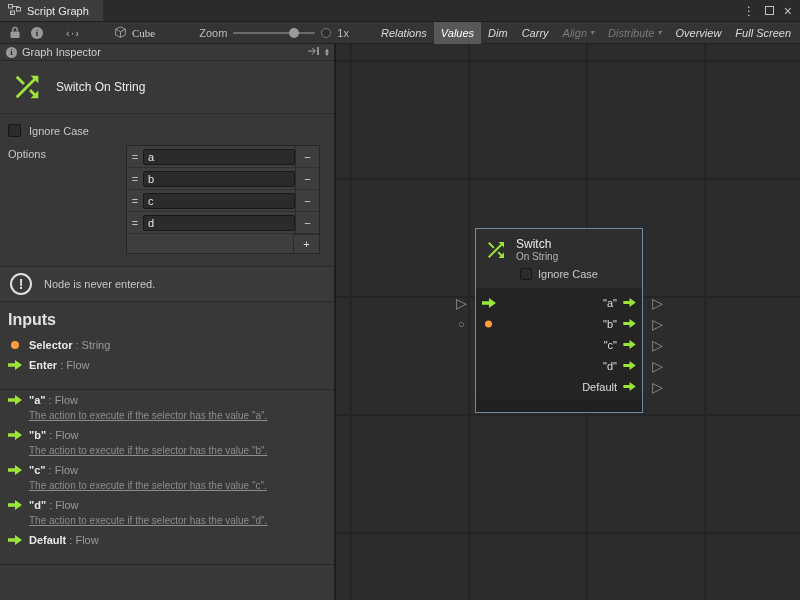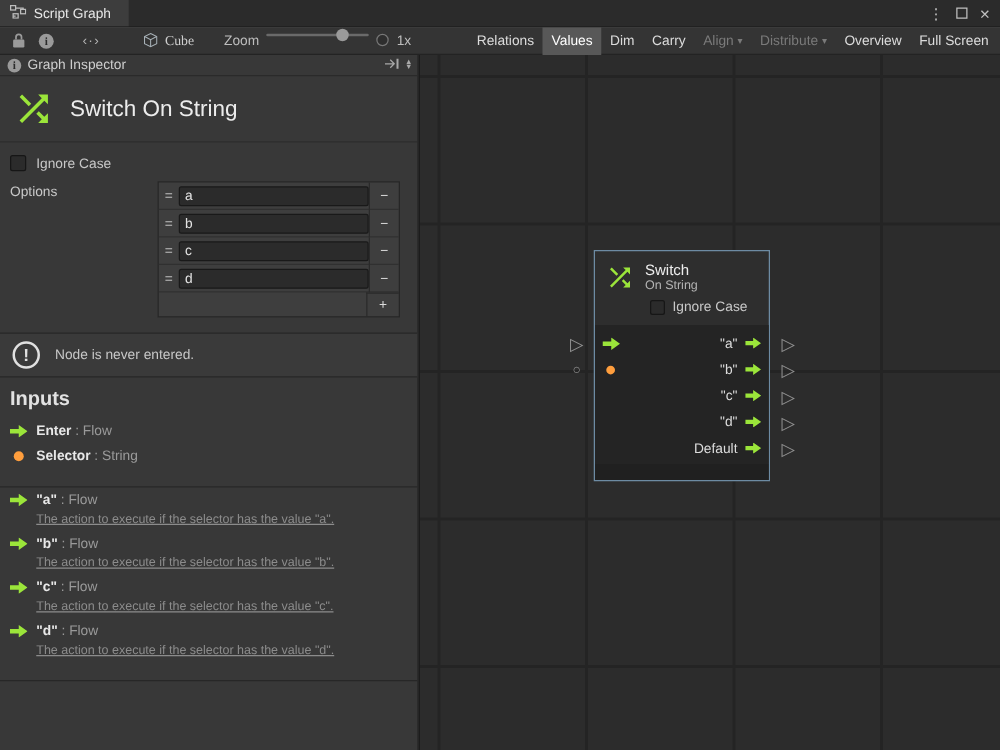--- a/index.html
+++ b/index.html
@@ -15,38 +15,38 @@
   .kebab { font-size:12px; }
   .maxbox { width:9px; height:9px; border:1px solid #c0c0c0; display:inline-block; }
   .closex { font-size:14px; line-height:1; }
 
   
   .toolbar { position:absolute; top:22px; left:0; right:0; height:22px; background:#343434; border-bottom:1px solid #232323; display:flex; align-items:center; padding:0 2px 0 4px; }
   .tb-icon { width:22px; height:22px; display:flex; align-items:center; justify-content:center; }
   .circle-i { width:12px; height:12px; border-radius:50%; background:#9a9a9a; color:#2b2b2b; font-weight:bold; font-size:9px; display:inline-flex; align-items:center; justify-content:center; font-family:"Liberation Serif", serif; }
   .code-glyph { color:#b5b5b5; font-size:11px; letter-spacing:1px; margin-left:18px; }
   .cube-group { display:flex; align-items:center; gap:5px; margin-left:34px; color:#cfcfcf;font-family:Liberation Serif, serif; }
-  .zoom-group { display:flex; gap:6px; margin-left:24px; color:#bdbdbd; }
+  .zoom-group { display:flex; align-items:center; gap:6px; margin-left:44px; color:#bdbdbd; }
   .slider-track { position:relative; width:82px; height:2px; background:#6a6a6a; border-radius:1px; }
   .slider-handle { position:absolute; top:-4px; left:56px; width:10px; height:10px; border-radius:50%; background:#9a9a9a; }
   .zoom-reset { width:10px; height:10px; border-radius:50%; border:1px solid #777; background:#2e2e2e; }
   .tb-buttons { margin-left:auto; display:flex; height:22px; }
-  .tb-btn { display:flex; align-items:center; gap:3px; padding:0 7px; color:#dcdcdc; height:22px; white-space:nowrap; }
+  .tb-btn { display:flex; align-items:center; gap:3px; padding:0 7px; color:#dcdcdc; height:22px; white-space:nowrap;font-style:italic; }
   .tb-btn.active { background:#585858; color:#fff; }
   .tb-btn.disabled { color:#7a7a7a; }
   .caret { font-size:8px; }
 
   
   .inspector { position:absolute; top:44px; left:0; width:335px; bottom:0; background:#383838; border-right:1px solid #1e1e1e; display:flex; flex-direction:column; overflow:hidden; }
   .insp-header { height:17px; display:flex; align-items:center; gap:5px; padding:0 4px 0 6px; border-bottom:1px solid #2a2a2a; color:#cfcfcf; }
   .insp-header .circle-i { width:11px; height:11px; }
   .insp-header-right { margin-left:auto; display:flex; align-items:center; gap:4px; }
   .spinner { display:flex; flex-direction:column; line-height:4px; font-size:6px; color:#aaa; }
   .insp-title { display:flex; align-items:center; gap:12px; padding:9px 10px; border-bottom:1px solid #2c2c2c; }
-  .insp-title .title-text { font-size:18px; color:#ececec; }
+  .insp-title .title-text { font-size:12px; color:#ececec; }
   .insp-row-check { display:flex; align-items:center; gap:8px; padding:10px 8px 4px 8px; }
   .checkbox { width:13px; height:13px; background:#2b2b2b; border:1px solid #161616; border-radius:2px; flex:none; }
   .options-block { display:flex; padding:4px 24px 8px 8px;justify-content:space-between; }
   .options-label { width:118px; flex:none; padding-top:3px; }
   .options-list { flex:1; border:1px solid #262626; background:#3e3e3e; }
   .option-row { display:flex; align-items:center; height:22px; border-bottom:1px solid #303030; }
   .drag-handle { width:16px; text-align:center; color:#bdbdbd; flex:none; }
   .option-input { flex:1; height:16px; background:#2b2b2b; border:1px solid #191919; border-radius:2px; color:#e4e4e4; font-size:11px; padding:0 4px; font-family:"Liberation Sans", sans-serif; outline:none; min-width:0; }
   .minus-btn { width:24px; height:22px; flex:none; display:flex; align-items:center; justify-content:center; color:#dcdcdc; border-left:1px solid #2a2a2a; }
   .plus-row { display:flex; justify-content:flex-end; height:19px; }
@@ -62,21 +62,21 @@
   .dot { width:8px; height:8px; border-radius:50%; flex:none; }
   .arrow-svg { flex:none; display:block; }
   .insp-bottom { margin-top:14px; }
 
   
   .canvas { position:absolute; top:44px; left:335px; right:0; bottom:0; background:#2c2c2c; border-left:1px solid #1c1c1c;
     background-image: linear-gradient(#242424 2px, transparent 2px), linear-gradient(90deg, #242424 2px, transparent 2px);
     background-size:118px 118px; background-position:14px 16px; }
 
   
-  .node { position:absolute; left:139px; top:156px; width:141px; background:#2e2e2e; border:1px solid #6d8ba3; }
+  .node { position:absolute; left:139px; top:184px; width:168px; background:#2e2e2e; border:1px solid #6d8ba3; }
   .node-header { display:flex; align-items:center; gap:8px; padding:8px 8px 2px 8px; }
   .node-title { font-size:12px; color:#ececec; }
   .node-subtitle { font-size:10px; color:#b4b4b4; }
   .node-check { display:flex; align-items:center; gap:6px; padding:4px 8px 8px 44px; }
   .node-check .checkbox { width:12px; height:12px; }
   .node-ports { background:#242424; padding:4px 0 2px 0; }
   .node-row { position:relative; height:21px; display:flex; align-items:center; justify-content:flex-end; gap:6px; padding-right:6px; color:#dcdcdc; }
   .left-port { position:absolute; left:6px; top:50%; transform:translateY(-50%); display:flex; align-items:center; }
   .ext { position:absolute; color:#919191; top:50%; transform:translateY(-50%); }
   .ext-right { right:-21px; font-size:14px; }
@@ -245,29 +245,29 @@
     </div>
 
     <div class="warning-box">
       <span class="warn-icon">!</span>
       <span>Node is never entered.</span>
     </div>
 
     <div class="section-header">Inputs</div>
 
     <div class="port-item">
-      <svg class="arrow-svg" width="14" height="10" viewBox="0 0 14 10" fill="#9be53a">
-          <use href="#flow-arrow"></use>
-        </svg>
-      <span><span class="pname">Enter</span><span class="ptype"> : Flow</span></span>
-    </div>
-    <div class="port-item">
       <span class="dot" style="background:#ff9e3d; margin:0 3px;"></span>
       <span><span class="pname">Selector</span><span class="ptype"> : String</span></span>
     </div>
+    <div class="port-item">
+      <svg class="arrow-svg" width="14" height="10" viewBox="0 0 14 10" fill="#9be53a">
+          <use href="#flow-arrow"></use>
+        </svg>
+      <span><span class="pname">Enter</span><span class="ptype"> : Flow</span></span>
+    </div>
 
     <div class="divider insp-bottom"></div>
 
 
     <div class="port-item">
       <svg class="arrow-svg" width="14" height="10" viewBox="0 0 14 10" fill="#9be53a">
           <use href="#flow-arrow"></use>
         </svg>
       <span><span class="pname">"a"</span><span class="ptype"> : Flow</span></span>
     </div>
@@ -290,20 +290,26 @@
     <div class="port-desc">The action to execute if the selector has the value "c".</div>
 
     <div class="port-item">
       <svg class="arrow-svg" width="14" height="10" viewBox="0 0 14 10" fill="#9be53a">
           <use href="#flow-arrow"></use>
         </svg>
       <span><span class="pname">"d"</span><span class="ptype"> : Flow</span></span>
     </div>
     <div class="port-desc">The action to execute if the selector has the value "d".</div>
 
+    <div class="port-item">
+      <svg class="arrow-svg" width="14" height="10" viewBox="0 0 14 10" fill="#9be53a">
+          <use href="#flow-arrow"></use>
+        </svg>
+      <span><span class="pname">Default</span><span class="ptype"> : Flow</span></span>
+    </div>
 
     <div class="divider insp-bottom"></div>
   </div>
 
   <div class="canvas">
 
     <div class="node">
       <div class="node-header">
         <svg width="24" height="24" viewBox="0 0 24 24" fill="#9be53a">
             <use href="#shuffle"></use>

